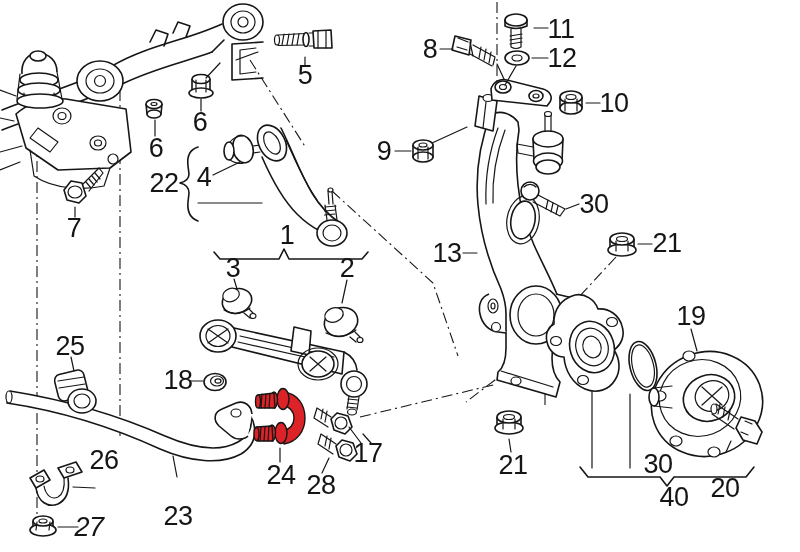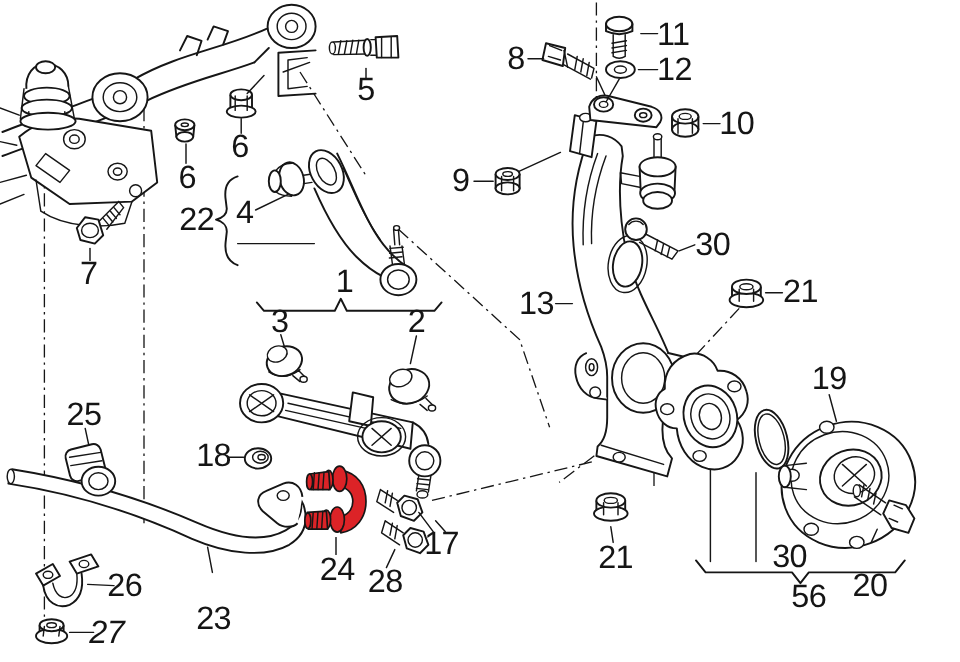--- a/index.html
+++ b/index.html
@@ -376,32 +376,32 @@
       <div class="callout" style="left: 156px; top: 148px;">6</div>
       <div class="callout" style="left: 204px; top: 177px;">4</div>
       <div class="callout" style="left: 164px; top: 183px; text-align: center;">22</div>
       <div class="callout" style="left: 74px; top: 228px;">7</div>
       <div class="callout" style="left: 287px; top: 235px;">1</div>
       <div class="callout" style="left: 233px; top: 268px;">3</div>
       <div class="callout" style="left: 347px; top: 268px;">2</div>
       <div class="callout" style="left: 178px; top: 380px;">18</div>
       <div class="callout" style="left: 70px; top: 346px;">25</div>
       <div class="callout" style="left: 178px; top: 516px;">23</div>
-      <div class="callout" style="left: 104px; top: 488px;">26</div>
+      <div class="callout" style="left: 104px; top: 460px;">26</div>
       <div class="callout" style="left: 89px; top: 527px; font-style: italic;">27</div>
       <div class="callout" style="left: 281px; top: 475px;">24</div>
       <div class="callout" style="left: 321px; top: 485px;">28</div>
       <div class="callout" style="left: 368px; top: 453px;">17</div>
       <div class="callout" style="left: 430px; top: 49px;">8</div>
       <div class="callout" style="left: 561px; top: 29px;">11</div>
       <div class="callout" style="left: 562px; top: 58px;">12</div>
       <div class="callout" style="left: 614px; top: 103px;">10</div>
       <div class="callout" style="left: 384px; top: 151px;">9</div>
       <div class="callout" style="left: 447px; top: 253px; text-align: center;">13</div>
       <div class="callout" style="left: 594px; top: 204px;">30</div>
       <div class="callout" style="left: 667px; top: 243px;">21</div>
       <div class="callout" style="left: 691px; top: 316px;">19</div>
       <div class="callout" style="left: 513px; top: 465px;">21</div>
       <div class="callout" style="left: 658px; top: 464px;">30</div>
       <div class="callout" style="left: 725px; top: 488px; text-align: center;">20</div>
-      <div class="callout" style="left: 674px; top: 497px;">56</div>
+      <div class="callout" style="left: 674px; top: 497px;">40</div>
     </div>
 </div>
 
 </body></html>

